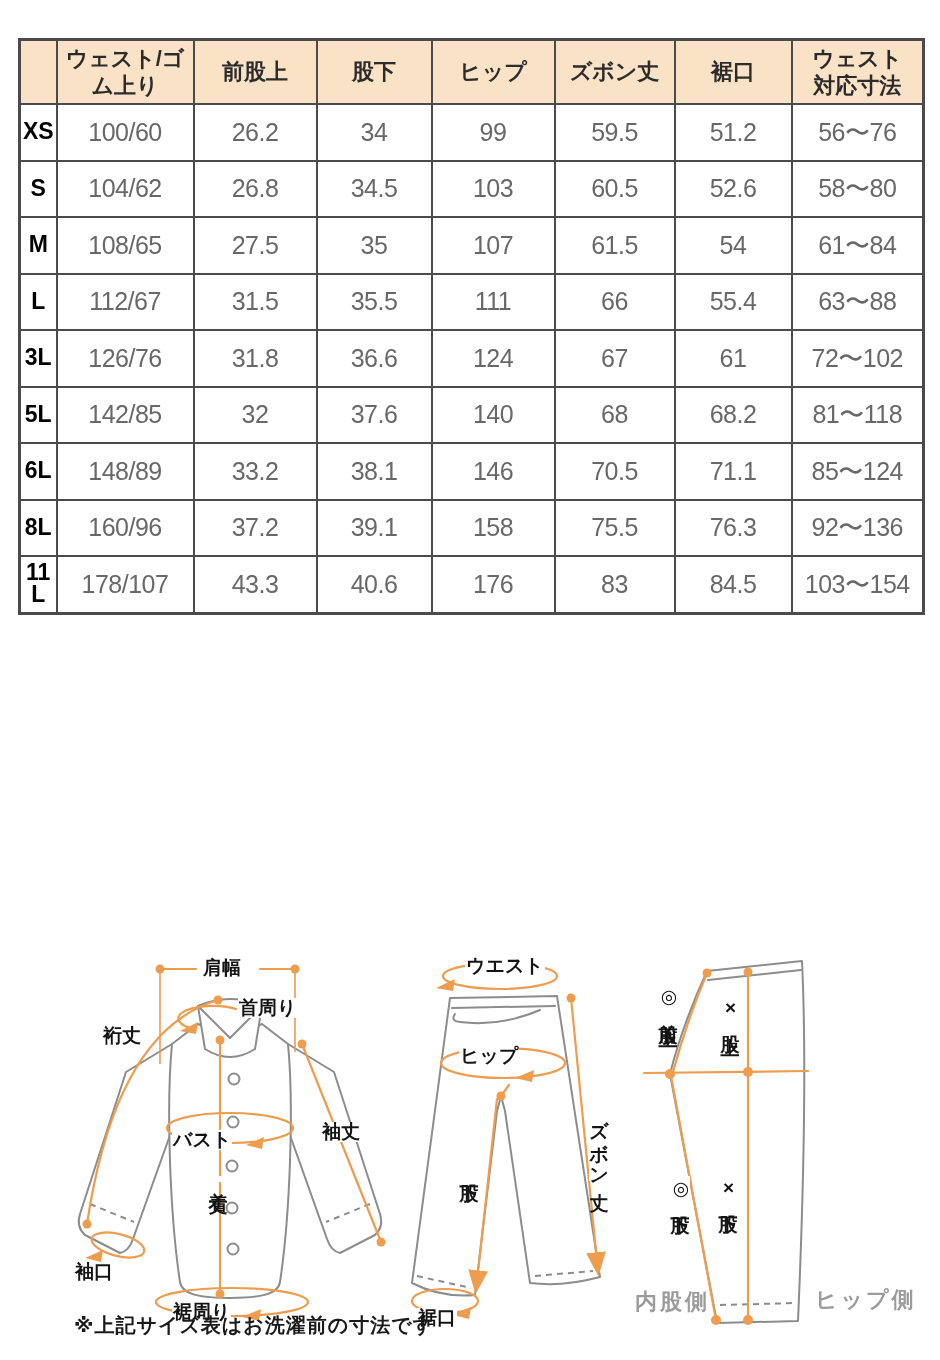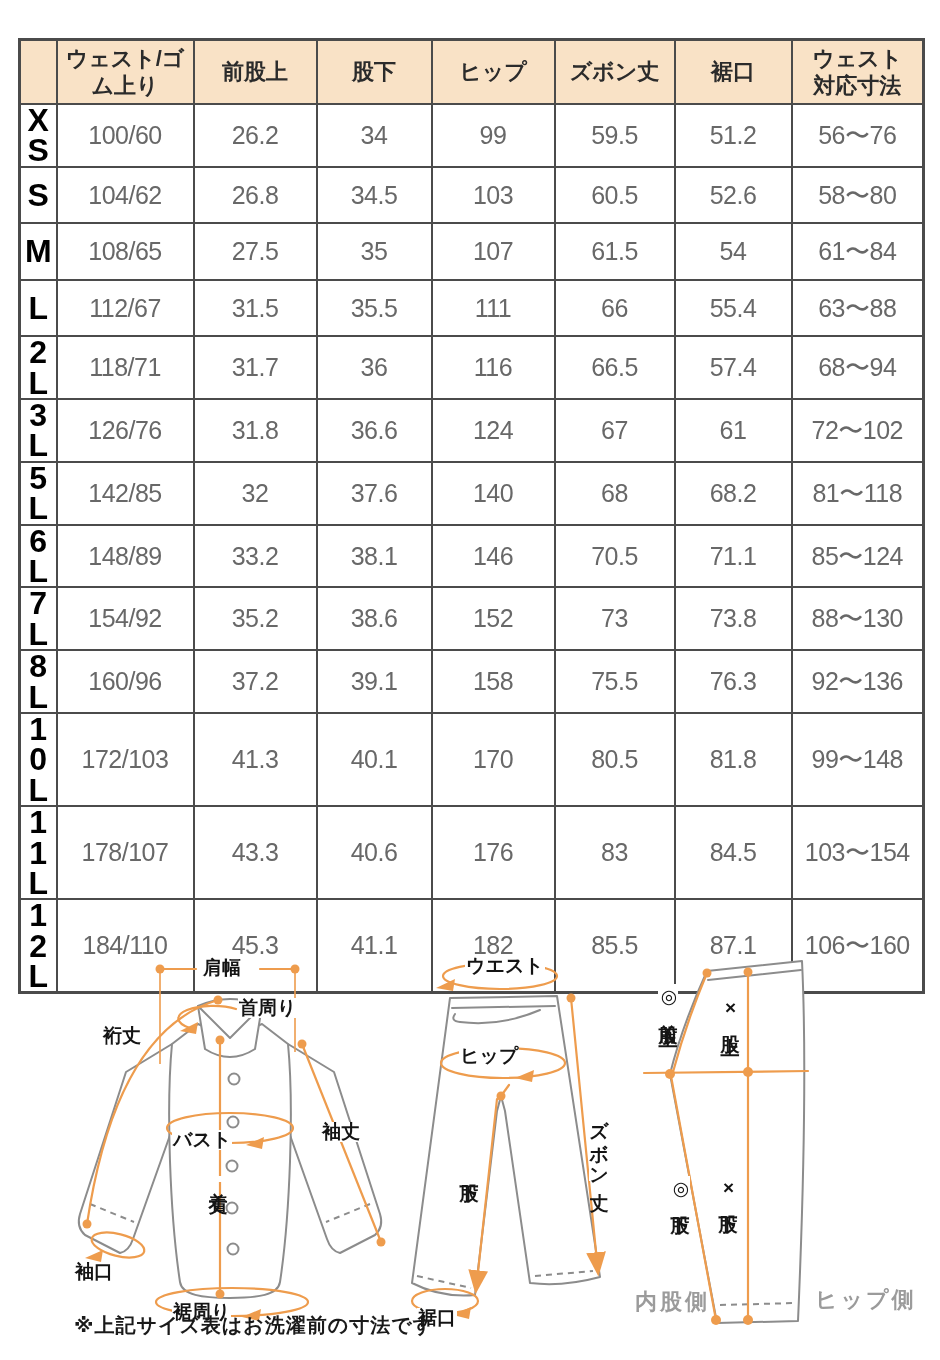--- a/index.html
+++ b/index.html
@@ -23,21 +23,21 @@
     margin-top:18px;
   }
   .size-table th,.size-table td{border:2px solid var(--border);text-align:center;vertical-align:middle;}
   .size-table thead th{
     background:var(--header-bg);color:#2b2b2b;font-weight:bold;
     font-size:22px;line-height:1.25;height:62px;padding:0 8px;
   }
   .size-table thead th.corner{padding:0;}
   .size-table thead th.last{padding:0 12px;}
   .size-table tbody th{
-    color:#000;font-weight:bold;font-size:32px;line-height:0.95;
+    color:#000;font-weight:bold;font-size:23px;line-height:0.95;
     word-break:break-all;padding:0 1px;background:#fff;
   }
   .size-table tbody td{
     color:var(--value);font-size:25px;height:52.5px;background:#fff;
     letter-spacing:-0.5px;
   }
   .diagrams{position:absolute;left:0;top:946px;width:940px;height:414px;}
   .dgroup{position:absolute;top:0;}
   .dgroup svg{display:block;}
   .dlabel{
@@ -122,30 +122,20 @@
         <th>L</th>
         <td>112/67</td>
         <td>31.5</td>
         <td>35.5</td>
         <td>111</td>
         <td>66</td>
         <td>55.4</td>
         <td>63〜88</td>
       </tr>
       <tr>
-        <th>2L</th>
-        <td>118/71</td>
-        <td>31.7</td>
-        <td>36</td>
-        <td>116</td>
-        <td>66.5</td>
-        <td>57.4</td>
-        <td>68〜94</td>
-      </tr>
-      <tr>
         <th>3L</th>
         <td>126/76</td>
         <td>31.8</td>
         <td>36.6</td>
         <td>124</td>
         <td>67</td>
         <td>61</td>
         <td>72〜102</td>
       </tr>
       <tr>
@@ -162,68 +152,38 @@
         <th>6L</th>
         <td>148/89</td>
         <td>33.2</td>
         <td>38.1</td>
         <td>146</td>
         <td>70.5</td>
         <td>71.1</td>
         <td>85〜124</td>
       </tr>
       <tr>
-        <th>7L</th>
-        <td>154/92</td>
-        <td>35.2</td>
-        <td>38.6</td>
-        <td>152</td>
-        <td>73</td>
-        <td>73.8</td>
-        <td>88〜130</td>
-      </tr>
-      <tr>
         <th>8L</th>
         <td>160/96</td>
         <td>37.2</td>
         <td>39.1</td>
         <td>158</td>
         <td>75.5</td>
         <td>76.3</td>
         <td>92〜136</td>
       </tr>
       <tr>
-        <th>10L</th>
-        <td>172/103</td>
-        <td>41.3</td>
-        <td>40.1</td>
-        <td>170</td>
-        <td>80.5</td>
-        <td>81.8</td>
-        <td>99〜148</td>
-      </tr>
-      <tr>
         <th>11L</th>
         <td>178/107</td>
         <td>43.3</td>
         <td>40.6</td>
         <td>176</td>
         <td>83</td>
         <td>84.5</td>
         <td>103〜154</td>
-      </tr>
-      <tr>
-        <th>12L</th>
-        <td>184/110</td>
-        <td>45.3</td>
-        <td>41.1</td>
-        <td>182</td>
-        <td>85.5</td>
-        <td>87.1</td>
-        <td>106〜160</td>
       </tr>
     </tbody>
 </table>
 
 <div class="diagrams">
 
   <div class="dgroup" style="left:30px;width:400px;height:414px">
     <svg width="400" height="414" viewBox="0 0 400 414">
       <g>
         <path class="gfill" d="M142,98 L96,126 L50,268 Q46,281 55,289 L90,307 Q99,305 103,293 L144,178"></path>

